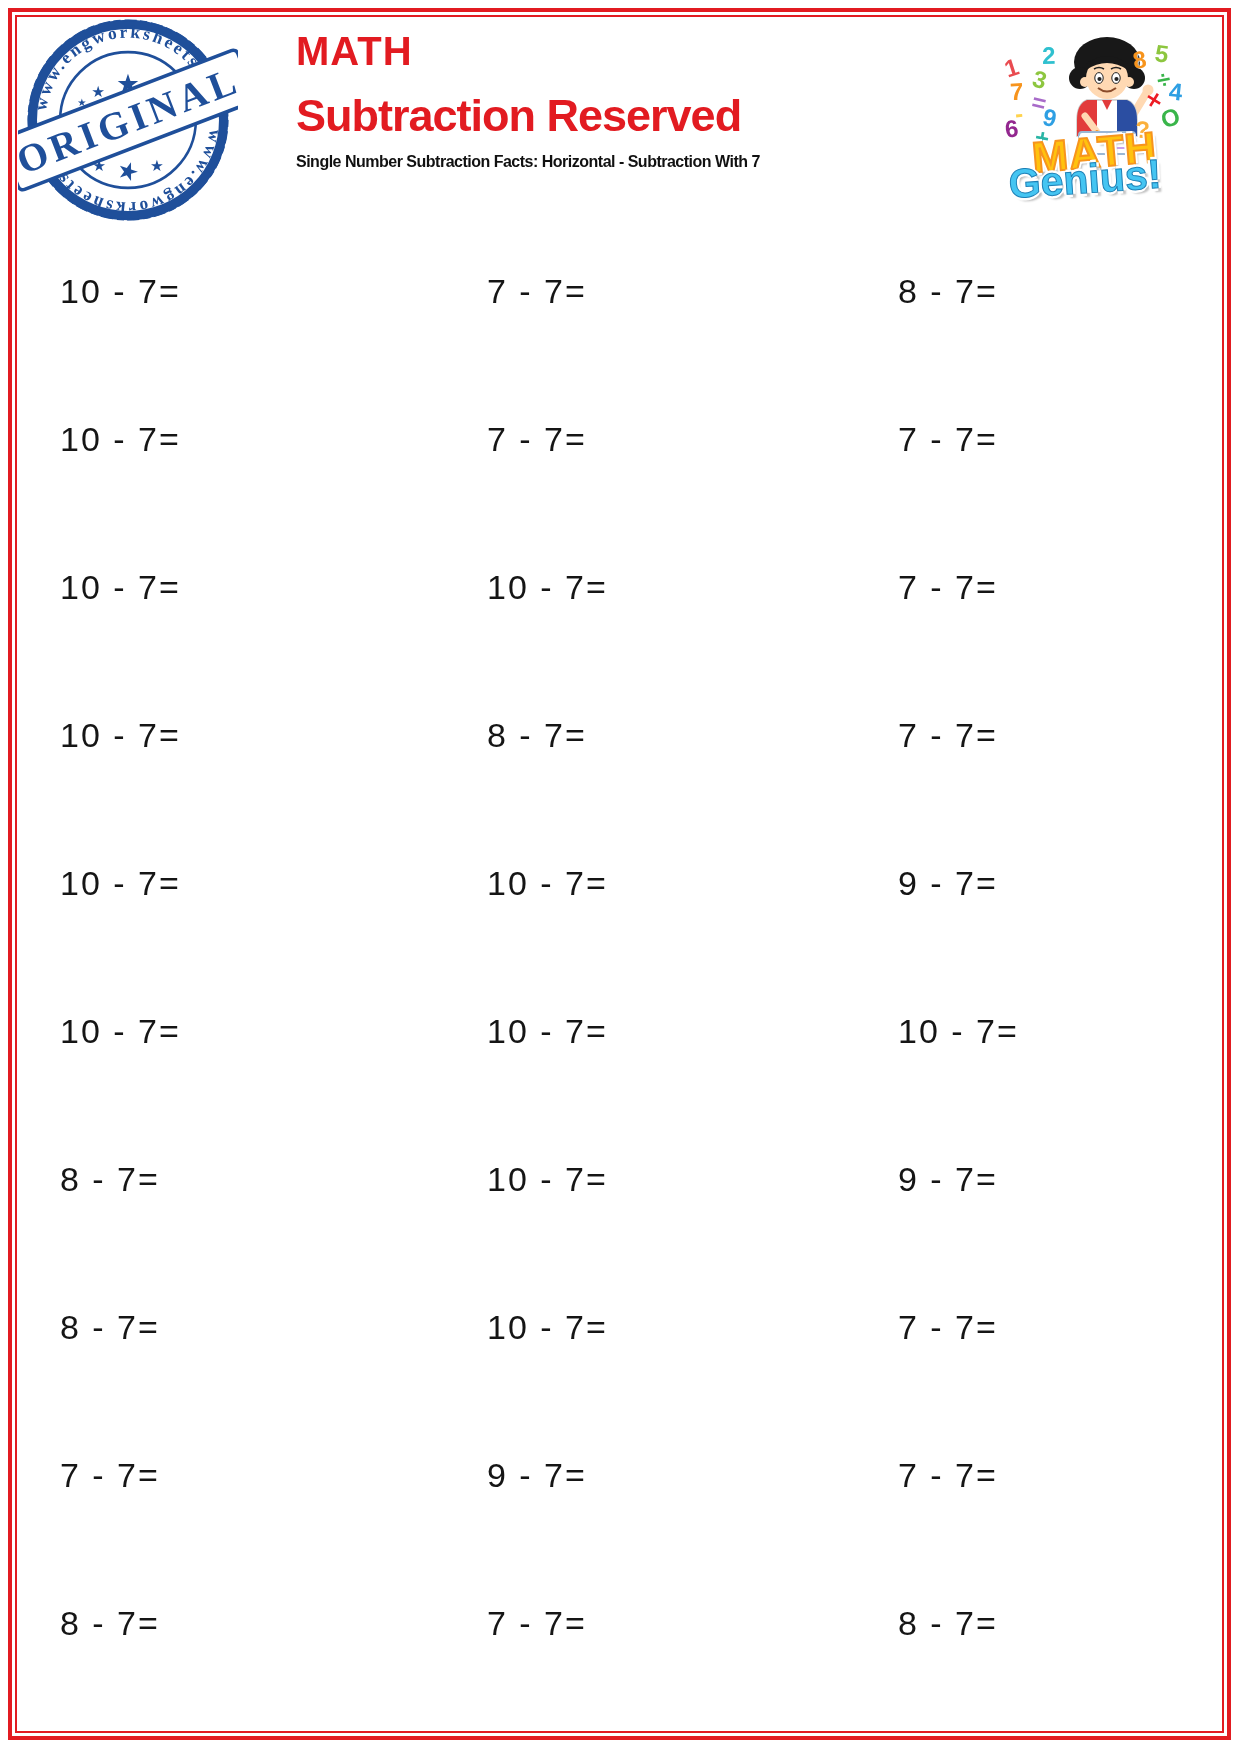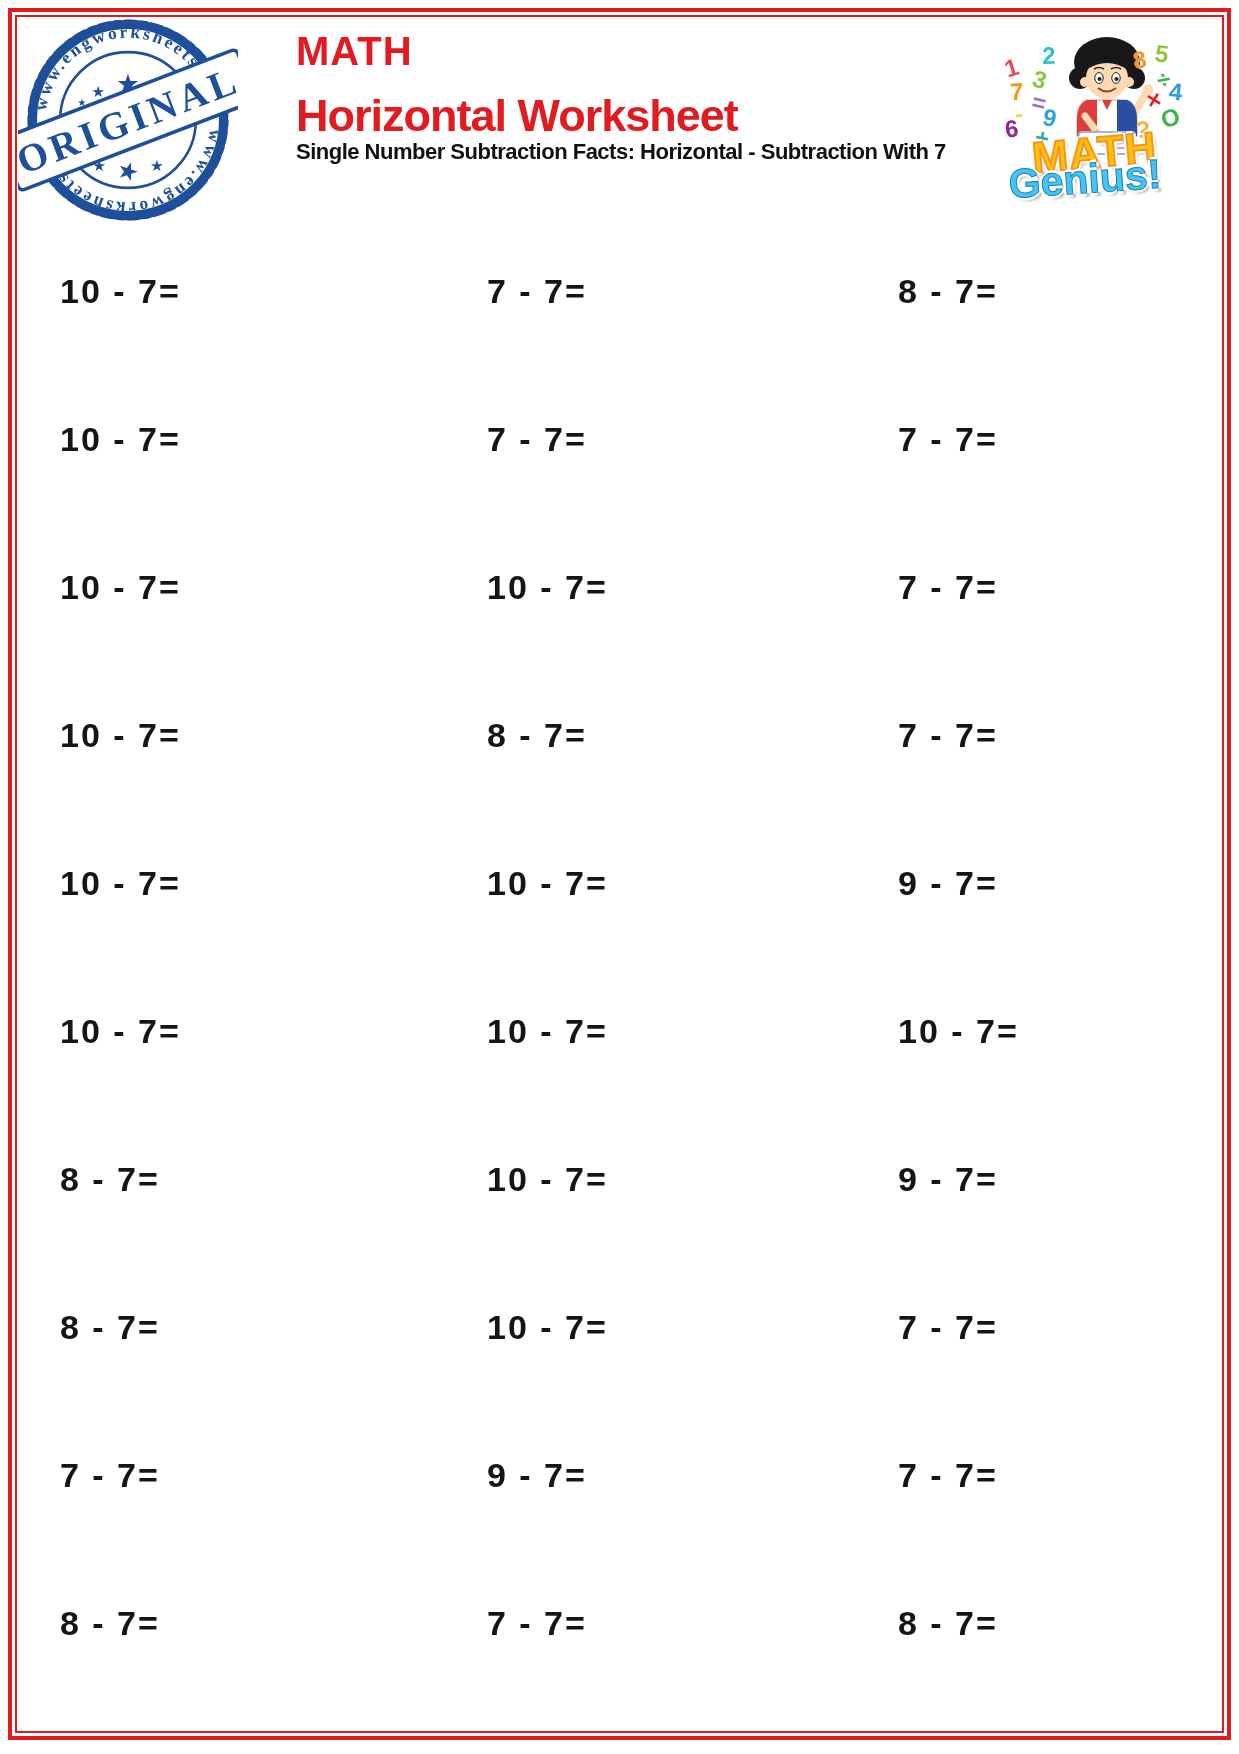--- a/index.html
+++ b/index.html
@@ -7,38 +7,38 @@
         font-family:"Liberation Sans",sans-serif;}
   
   .border-outer{position:absolute;left:8px;top:8px;right:8px;bottom:14px;
         border:4px solid #e21b21;pointer-events:none;}
   .border-inner{position:absolute;left:3px;top:3px;right:3px;bottom:3px;
         border:2px solid #e21b21;}
   
   .header{position:absolute;left:296px;top:30px;}
   .h-cat{font-size:40px;font-weight:bold;color:#e21b21;line-height:1.05;letter-spacing:1px;}
   .h-title{font-size:45px;font-weight:bold;color:#e21b21;line-height:1.05;margin-top:20px;letter-spacing:-1px;}
-  .h-sub{font-size:22px;font-weight:bold;color:#111;letter-spacing:-0.5px;}
+  .h-sub{font-size:16px;font-weight:bold;color:#111;margin-top:14px;letter-spacing:-0.5px;}
   
   .stamp{position:absolute;left:18px;top:16px;width:220px;height:208px;}
   
   .mascot{position:absolute;left:985px;top:20px;width:250px;height:195px;}
   .glyph{position:absolute;font-weight:bold;font-size:24px;line-height:1;
          text-shadow:1px 1px 0 rgba(255,255,255,.7);}
   .logo-math{position:absolute;left:42px;top:108px;width:135px;text-align:center;
          font-size:43px;font-weight:900;color:#ffc20e;letter-spacing:1px;
          -webkit-text-stroke:2px #f7941d;transform:rotate(-5deg);
          text-shadow:-3px 0 0 #fff,3px 0 0 #fff,0 -3px 0 #fff,0 3px 0 #fff,3px 4px 2px #b9b9b9;}
   .logo-genius{position:absolute;left:20px;top:136px;width:160px;text-align:center;
          font-size:41px;font-weight:900;color:#45c5f2;letter-spacing:0px;
          -webkit-text-stroke:1px #1c7fb5;transform:rotate(-4deg);
          text-shadow:-3px 0 0 #fff,3px 0 0 #fff,0 -3px 0 #fff,0 3px 0 #fff,3px 4px 2px #c2c2c2;}
   
   .row{position:absolute;left:0;width:100%;height:44px;}
-  .cell{position:absolute;font-size:34px;font-weight:bold;color:#151515;
+  .cell{position:absolute;font-size:34px;font-weight:normal;color:#151515;
         letter-spacing:2px;white-space:nowrap;}
   .c0{left:60px;} .c1{left:487px;} .c2{left:898px;}
   
   .footer{position:absolute;left:0;right:0;top:1692px;text-align:center;
         font-size:28px;font-weight:bold;color:#e0188c;letter-spacing:0;}
 </style>
 </head>
 <body>
 
 <div class="page">
@@ -73,21 +73,21 @@
     </g>
 
     <g transform="rotate(-21 107 100)">
       <rect x="-16" y="73" width="246" height="54" rx="5" fill="#ffffff" stroke="#1f4f9a" stroke-width="3.5"></rect>
       <text x="107" y="113" text-anchor="middle" font-family="Liberation Serif, serif" font-size="38" font-weight="bold" letter-spacing="4" fill="#1f4f9a">ORIGINAL</text>
     </g>
   </svg>
 
   <div class="header">
     <div class="h-cat">MATH</div>
-    <div class="h-title">Horizontal Worksheet</div>
+    <div class="h-title">Subtraction Reserved</div>
     <div class="h-sub">Single Number Subtraction Facts: Horizontal - Subtraction With 7</div>
   </div>
 
   <div class="mascot">
     <svg width="250" height="195" viewBox="0 0 250 195">
 
       <ellipse cx="122" cy="42" rx="33" ry="25" fill="#181818"></ellipse>
       <circle cx="95" cy="58" r="11" fill="#181818"></circle>
       <circle cx="149" cy="58" r="11" fill="#181818"></circle>
 

